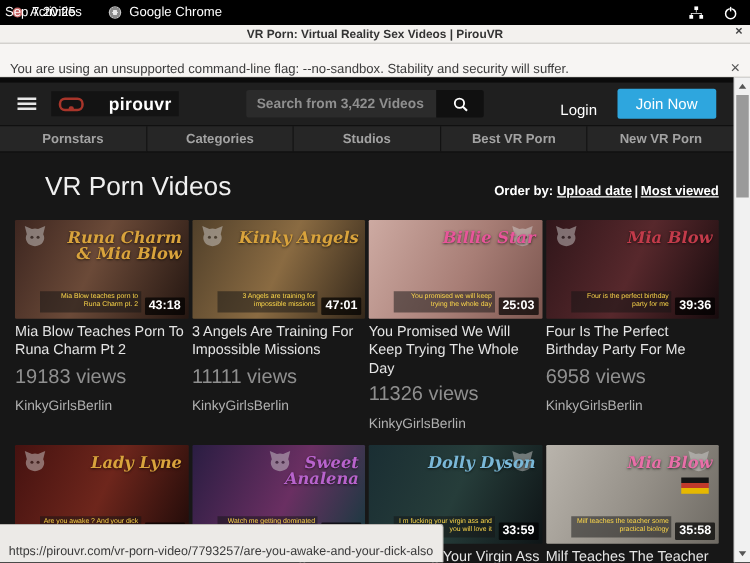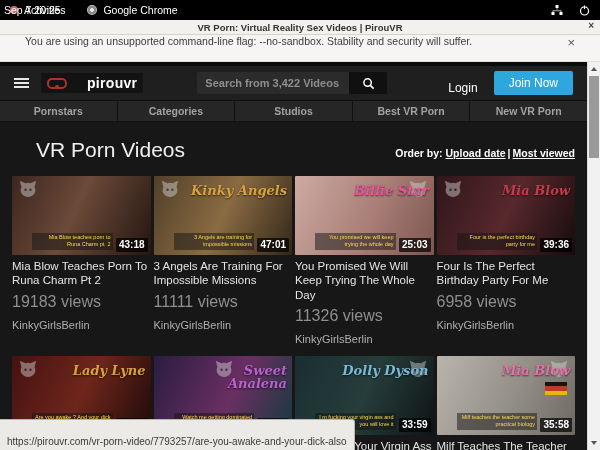--- a/index.html
+++ b/index.html
@@ -14,21 +14,21 @@
   .chrome-dot { width:10px; height:10px; border-radius:50%; background:radial-gradient(circle at 50% 50%, #e8e8e8 0 28%, #8a8a8a 30% 60%, #c4c4c4 62% 100%); }
   .sys-clock { position:absolute; left:4px; right:0; text-align:left; font-weight:normal; pointer-events:none; }
   .sys-right { margin-left:auto; display:flex; align-items:center; gap:16px; }
   .sys-right svg { display:block; }
 
   
   .titlebar { height:15px; background:#f3f1ee; border-bottom:1px solid #d6d3cf; color:#333; font-size:9.5px; font-weight:bold; display:flex; align-items:center; justify-content:center; position:relative; }
   .titlebar .close { position:absolute; right:6px; top:0; font-size:10px; font-weight:bold; color:#444; cursor:default; }
 
   
-  .warnbar { height:27px; background:#f7f5f3; color:#3d3d3d; font-size:10.5px; display:flex; align-items:flex-start; padding:0 25px; border-bottom:1px solid #e2dfdb; }
+  .warnbar { height:27px; background:#f7f5f3; color:#3d3d3d; font-size:10.5px; display:flex; align-items:flex-end; padding:0 8px; border-bottom:1px solid #e2dfdb; }
   .warnbar .close { margin-left:auto; color:#555; font-size:13px; }
 
   
   .page { position:absolute; top:62px; left:0; right:13px; bottom:0; background:#171717; border-top:4px solid #0b0b0b; overflow:hidden; }
 
   .siteheader { height:34px; background:#1f1f1f; display:flex; align-items:center; padding:0 14px; }
   .hamburger { width:15px; display:flex; flex-direction:column; gap:2px; margin-right:12px; }
   .hamburger span { display:block; height:2px; background:#e8e8e8; }
   .logo { display:flex; align-items:center; gap:20px; background:#131313; padding:2px 6px; }
   .goggles { width:20px; height:11px; border:2px solid #a8352a; border-radius:5px; position:relative; }
@@ -177,20 +177,21 @@
         <div class="card">
           <div class="thumb" style="background: linear-gradient(115deg, rgb(61, 38, 32) 0%, rgb(107, 74, 56) 45%, rgb(36, 22, 17) 100%);">
             <span class="cat-logo" style="left: 6px; right: auto;">
               <svg width="20" height="18" viewBox="0 0 24 22">
                 <path d="M4 9 L2 1 L9 4 A8 7 0 0 1 15 4 L22 1 L20 9 A9 8 0 1 1 4 9 Z" fill="#d8d8d8"></path>
                 <circle cx="9" cy="12" r="1.5" fill="#333"></circle>
                 <circle cx="15" cy="12" r="1.5" fill="#333"></circle>
               </svg>
             </span>
 
+            <span class="overlay-name" style="color: rgb(217, 163, 60);">Runa Charm &amp; Mia Blow</span>
             <span class="overlay-caption">Mia Blow teaches porn to Runa Charm pt. 2</span>
             <span class="duration">43:18</span>
           </div>
           <div class="vtitle">Mia Blow Teaches Porn To Runa Charm Pt 2</div>
           <div class="views">19183 views</div>
           <div class="studio">KinkyGirlsBerlin</div>
         </div>
 
         <div class="card">
           <div class="thumb" style="background: linear-gradient(115deg, rgb(81, 64, 42) 0%, rgb(138, 107, 66) 50%, rgb(51, 39, 26) 100%);">

